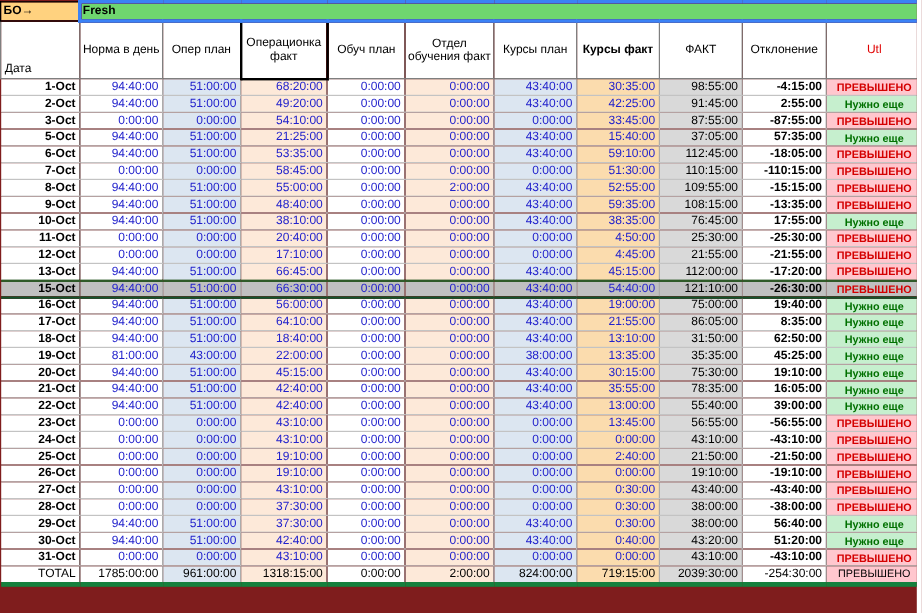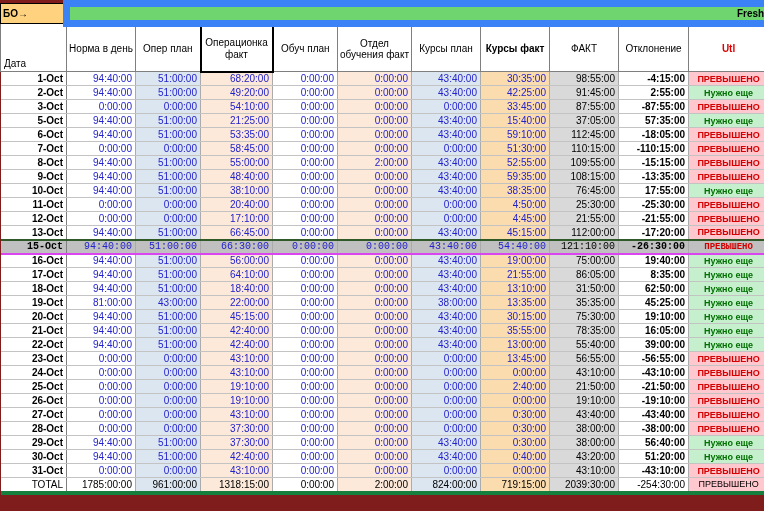--- a/index.html
+++ b/index.html
@@ -4,32 +4,32 @@
 <style>
   html,body { margin:0; padding:0; background:#ffffff; font-family:"Liberation Sans", sans-serif; }
   .sheet-wrap { width:764px; height:511px; overflow:hidden; background:#7f1d1d; }
   table.sheet { border-collapse:collapse; table-layout:fixed; width:768px; }
   td, th { overflow:hidden; white-space:nowrap; box-sizing:border-box; }
 
   
   tr.topbar { height:13px; }
   th.corner { background:#FFD27F; border:1px solid #000; font-size:10px; font-weight:bold;
               text-align:left; padding:0 0 0 2px; color:#000; }
-  th.banner { background:#6FD66F; border:7px solid #3b82f6; font-size:10px; font-weight:bold;
-              text-align:right; color:#000; }
+  th.banner { background:#6FD66F; border:3px solid #3b82f6; font-size:10px; font-weight:bold;
+              text-align:left; color:#000; }
 
   
   tr.colhead-row { height:48px; }
   th.colhead { background:#ffffff; border:1px solid #7F7F7F; font-size:10px; font-weight:normal;
                text-align:center; vertical-align:middle; white-space:normal; line-height:1.15;
                padding:1px 2px; color:#000; }
   th.colhead.date-head { vertical-align:bottom; text-align:left; padding:0 0 2px 3px; }
   th.colhead.opfact-head { border:2px solid #000; }
   th.colhead.bold { font-weight:bold; }
-  th.colhead.utl-head { color:#E00000; font-weight:bold;margin-left:44px; }
+  th.colhead.utl-head { color:#E00000; font-weight:normal;margin-left:44px; }
 
   
   tbody tr { height:14px; }
   tbody td { font-size:10px; border-right:1px solid #ABABAB; border-bottom:1px solid #C3C3C3;
              text-align:right; padding:0 3px 0 0; }
   td.c-date { font-weight:bold; color:#000; border-right:1px solid #808080; background:#fff; }
   td.c-num  { color:#2222CC; }
   td.c-norm   { background:#FFFFFF; }
   td.c-oplan  { background:#DCE6F1; }
   td.c-opfact { background:#FDE9D9; }
@@ -37,21 +37,21 @@
   td.c-trfact { background:#FDE9D9; }
   td.c-cplan  { background:#DCE6F1; }
   td.c-cfact  { background:#FBDCAE; }
   td.c-fact   { background:#D9D9D9; color:#000; }
   td.c-dev    { background:#FFFFFF; color:#000; font-weight:bold; }
   td.c-utl    { text-align:center; padding:0; font-size:9px; font-weight:bold; }
   td.u-over { background:#FFC7CE; color:#D40000;margin-top:48px; }
   td.u-need { background:#C6EFCE; color:#007000; }
 
   
-  tr.selected td { background:#C0C0C0 !important; border-top:2px solid #2F5A28; border-bottom:2px solid #d946ef;font-family:Liberation Mono, monospace; }
+  tr.selected td { background:#C0C0C0 !important; border-top:2px solid #2F5A28; border-bottom:2px solid #14532d; }
 
   
   tr.total { height:15px; }
   tr.total td { font-weight:normal; color:#000 !important; border-top:1px solid #000; border-bottom:4px solid #15803d; }
 </style>
 </head>
 <body>
 
 <div class="sheet-wrap">
   <table class="sheet">

